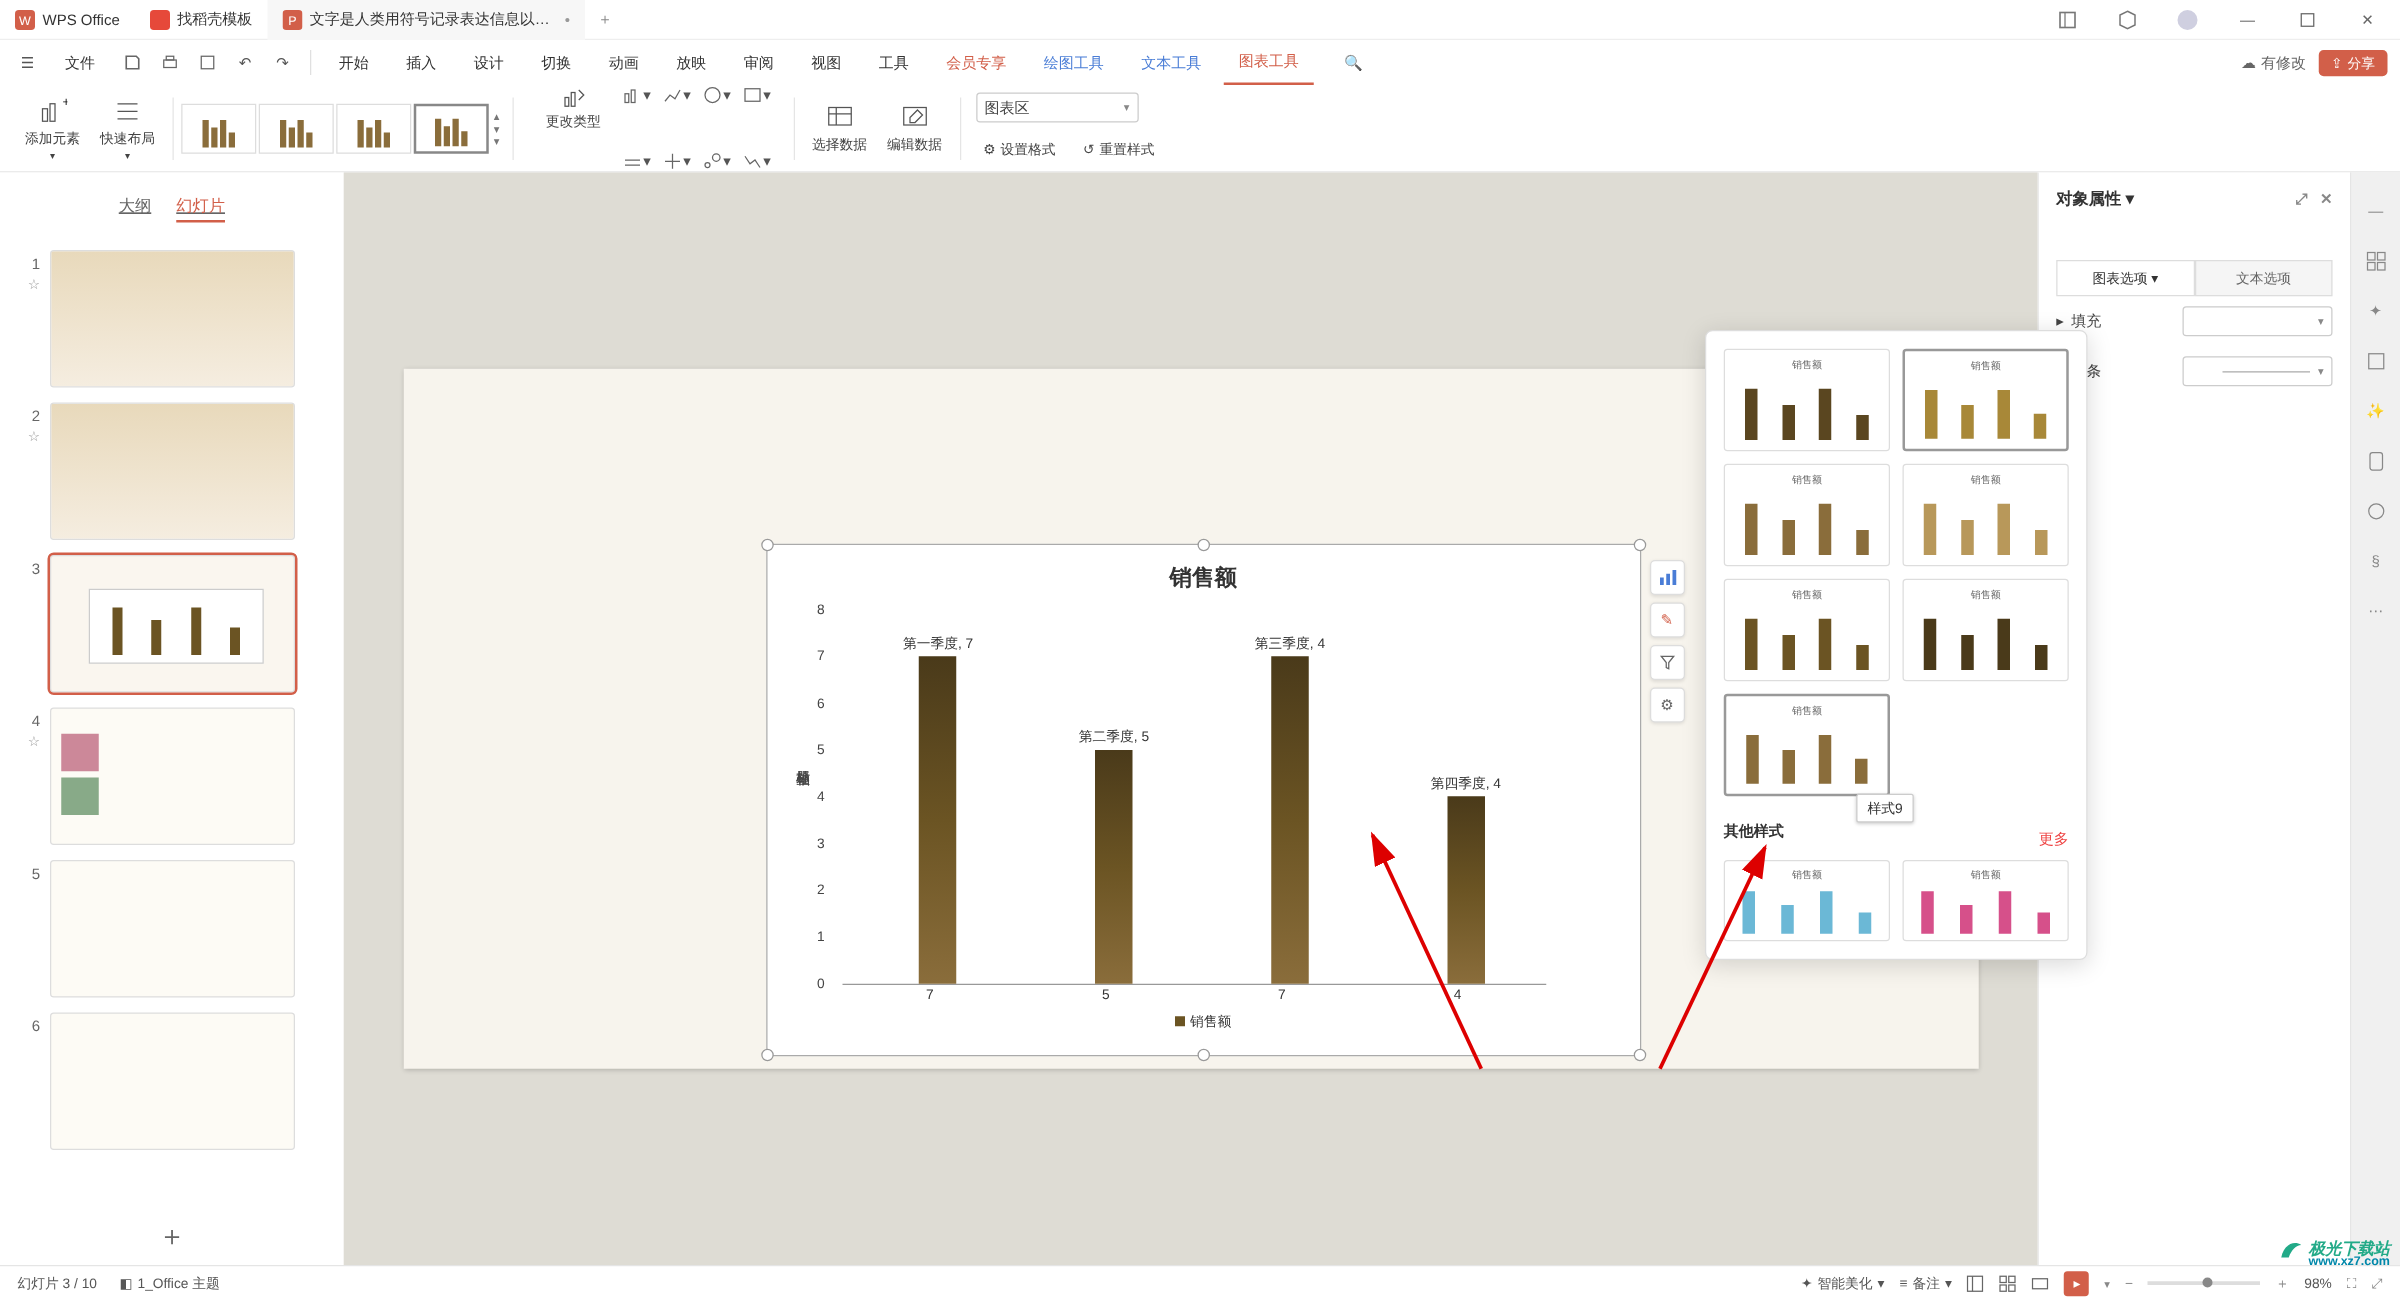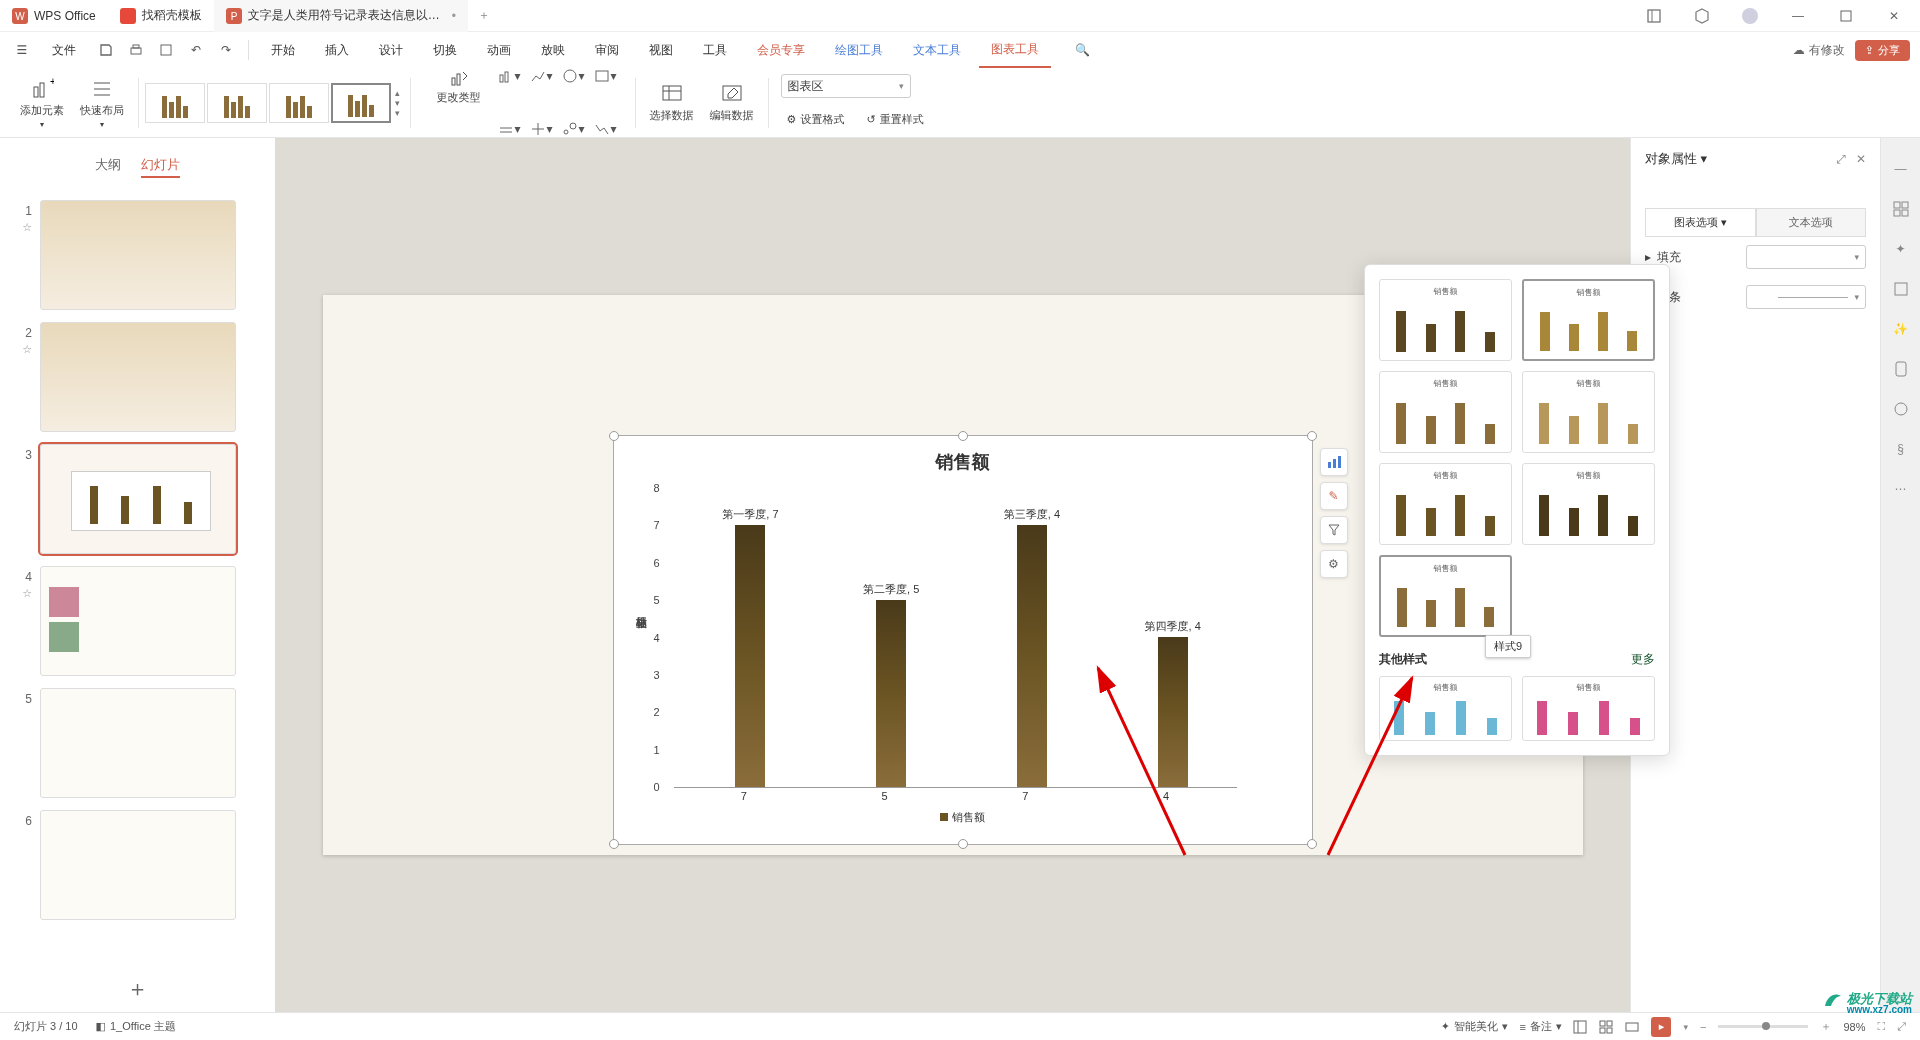--- a/index.html
+++ b/index.html
@@ -37,21 +37,21 @@
 .small-tool { display: flex; align-items: center; gap: 4px; padding: 4px 6px; color: #444; cursor: pointer; font-size: 11px; }
 .tool-col { display: flex; flex-direction: column; gap: 4px; padding: 0 6px; }
 .tool-row-icons { display: flex; gap: 8px; padding: 0 6px; }
 .region-select { width: 130px; height: 24px; border: 1px solid #ccc; border-radius: 3px; padding: 0 6px; display: flex; align-items: center; justify-content: space-between; color: #444; }
 
 
 .main { display: flex; height: calc(100% - 32px - 36px - 70px - 28px); }
 
 
 .left-panel { width: 275px; background: #fff; display: flex; flex-direction: column; }
-.left-tabs { display: flex; gap: 20px; padding: 18px 0 6px; justify-content: center; }
+.left-tabs { display: flex; gap: 20px; padding: 18px 0 6px; justify-content: center; text-decoration: underline; }
 .left-tab { color: #666; cursor: pointer; font-size: 13px; }
 .left-tab.active { color: #d25f49; border-bottom: 2px solid #d25f49; padding-bottom: 2px; }
 .thumbs { flex: 1; overflow-y: auto; padding: 10px 0; }
 .thumb-row { display: flex; align-items: flex-start; padding: 6px 14px; gap: 8px; }
 .thumb-num { width: 18px; text-align: right; color: #666; font-size: 12px; padding-top: 4px; }
 .thumb { width: 196px; height: 110px; background: #faf6ef; border: 1px solid #ddd; border-radius: 3px; position: relative; overflow: hidden; }
 .thumb.selected { outline: 2px solid #d25f49; }
 .thumb-star { font-size: 11px; color: #999; margin-top: 3px; }
 .add-slide { text-align: center; font-size: 22px; color: #666; padding: 8px; cursor: pointer; }
 
@@ -79,29 +79,29 @@
 
 .style-popup { position: absolute; right: 250px; top: 264px; width: 306px; background: #fff; border: 1px solid #ddd; border-radius: 6px; box-shadow: 0 4px 20px rgba(0,0,0,.15); padding: 14px; z-index: 100; }
 .style-grid { display: grid; grid-template-columns: 1fr 1fr; gap: 10px; }
 .style-tile { height: 82px; border: 1px solid #ddd; border-radius: 3px; padding: 6px; position: relative; cursor: pointer; display: flex; flex-direction: column; }
 .style-tile.sel { border: 2px solid #999; }
 .style-tile-title { font-size: 8px; text-align: center; color: #666; }
 .style-tile-bars { display: flex; align-items: flex-end; justify-content: space-around; gap: 3px; flex: 1; padding: 4px 2px 2px; }
 .style-tile-bars .tb { width: 10px; }
 .tooltip-box { position: absolute; background: #fff; border: 1px solid #ccc; padding: 3px 8px; font-size: 11px; box-shadow: 0 1px 3px rgba(0,0,0,.2); border-radius: 2px; }
 .popup-other { display: flex; justify-content: space-between; align-items: center; margin: 14px 0 8px; font-size: 12px; }
-.more-link { color: #14532d; cursor: pointer; }
+.more-link { color: #ef4444; cursor: pointer; margin-top: 12px; }
 .other-row { display: flex; gap: 10px; }
 .other-tile { flex: 1; height: 65px; border: 1px solid #ddd; border-radius: 3px; padding: 5px; display: flex; flex-direction: column; }
 .other-tile-bars { display: flex; align-items: flex-end; justify-content: space-around; gap: 3px; flex: 1; }
 .other-tile-bars .ob { width: 10px; }
 
 
 .right-panel { width: 250px; background: #fff; border-left: 1px solid #e5e5e5; display: flex; flex-direction: column; }
-.rp-header { display: flex; align-items: center; justify-content: space-between; padding: 12px 14px 8px; }
+.rp-header { display: flex; align-items: center; justify-content: space-between; padding: 12px 14px 8px; font-weight: bold; }
 .rp-title { font-size: 13px; color: #333; }
 .rp-tabs { display: flex; padding: 0 14px; gap: 0; margin-top: 32px; }
 .rp-tab { flex: 1; text-align: center; padding: 6px 0; border: 1px solid #ddd; cursor: pointer; font-size: 11px; }
 .rp-tab.active { background: #fff; color: #333; }
 .rp-tab:not(.active) { background: #f5f5f5; color: #666; }
 .rp-subtabs { display: flex; gap: 14px; padding: 10px 14px; font-size: 12px; }
 .rp-subtab { color: #666; cursor: pointer; }
 .rp-subtab.active { color: #d25f49; }
 .rp-section { padding: 8px 14px; display: flex; align-items: center; justify-content: space-between; }
 .rp-section-h { display: flex; align-items: center; gap: 6px; color: #444; }

